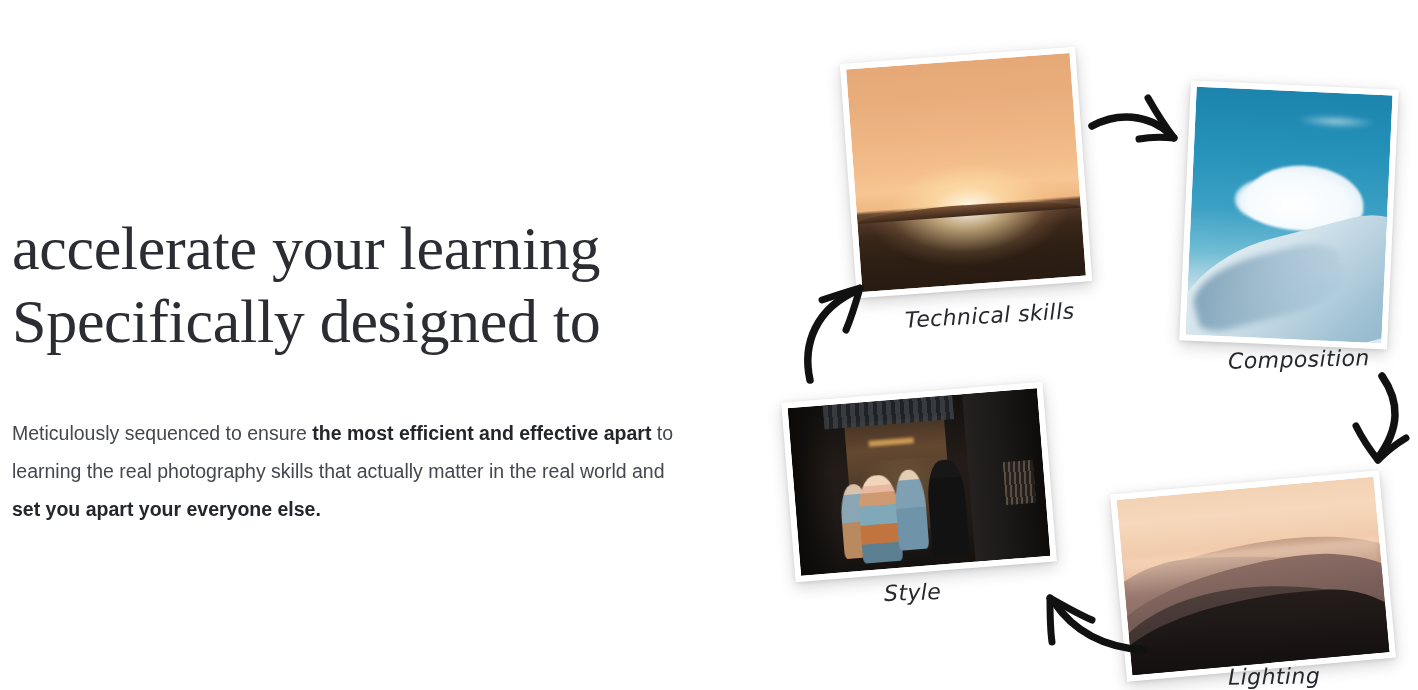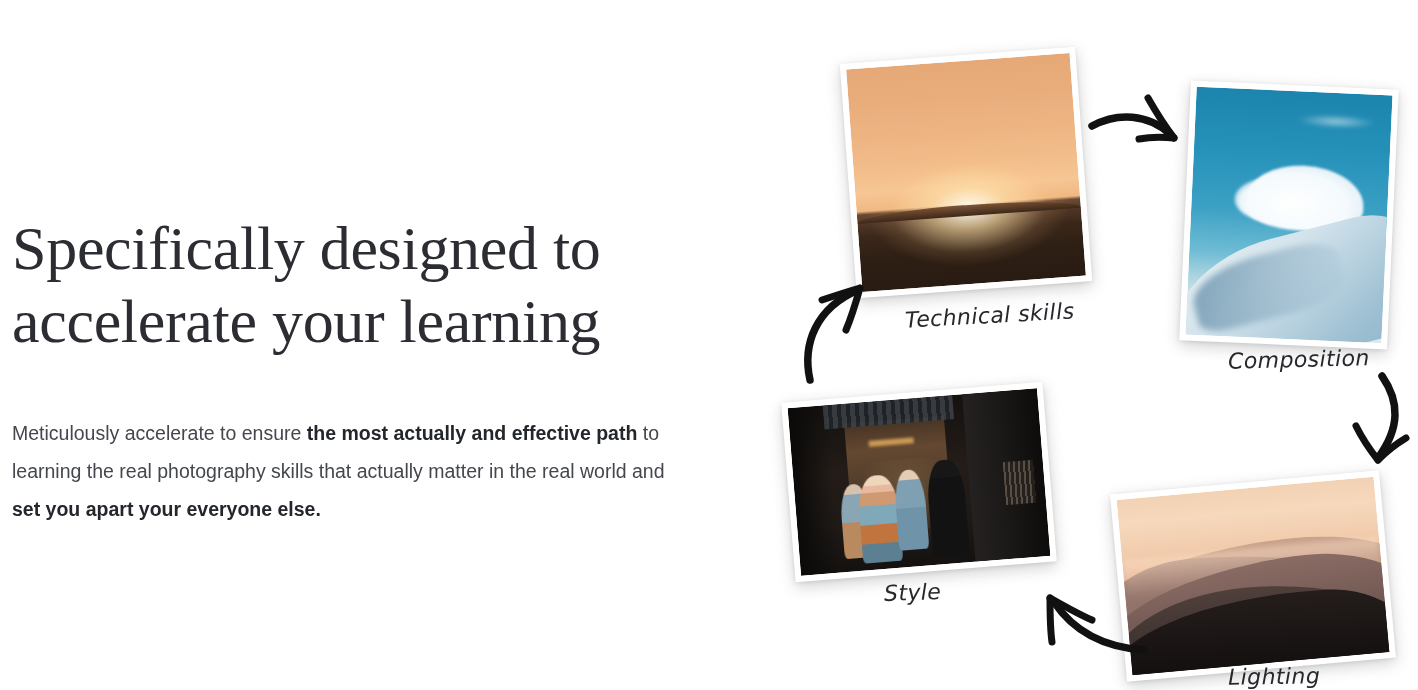--- a/index.html
+++ b/index.html
@@ -253,25 +253,25 @@
   .a-right { left:648px; top:372px; width:62px;  height:100px; }
   .a-bottom{ left:330px; top:588px; width:118px; height:72px; }
   .a-left  { left:96px;  top:282px; width:80px;  height:102px; }
 </style>
 </head>
 <body>
 
 <div class="left-col">
 
   <h1 class="headline">
+    <span class="hl-line">accelerate your learning</span>
     <span class="hl-line">Specifically designed to</span>
-    <span class="hl-line">accelerate your learning</span>
   </h1>
 
-  <p class="body-copy"><span>Meticulously accelerate to ensure </span><b>the most actually and effective path</b><span> to learning the real photography skills that actually matter in the real world and </span><b>set you apart your everyone else.</b></p>
+  <p class="body-copy"><span>Meticulously sequenced to ensure </span><b>the most efficient and effective apart</b><span> to learning the real photography skills that actually matter in the real world and </span><b>set you apart your everyone else.</b></p>
 
 </div>
 
 <div class="collage">
 
   <div class="photo-card card-technical">
     <div class="photo-inner">
       <div class="sunset"></div>
     </div>
   </div>

